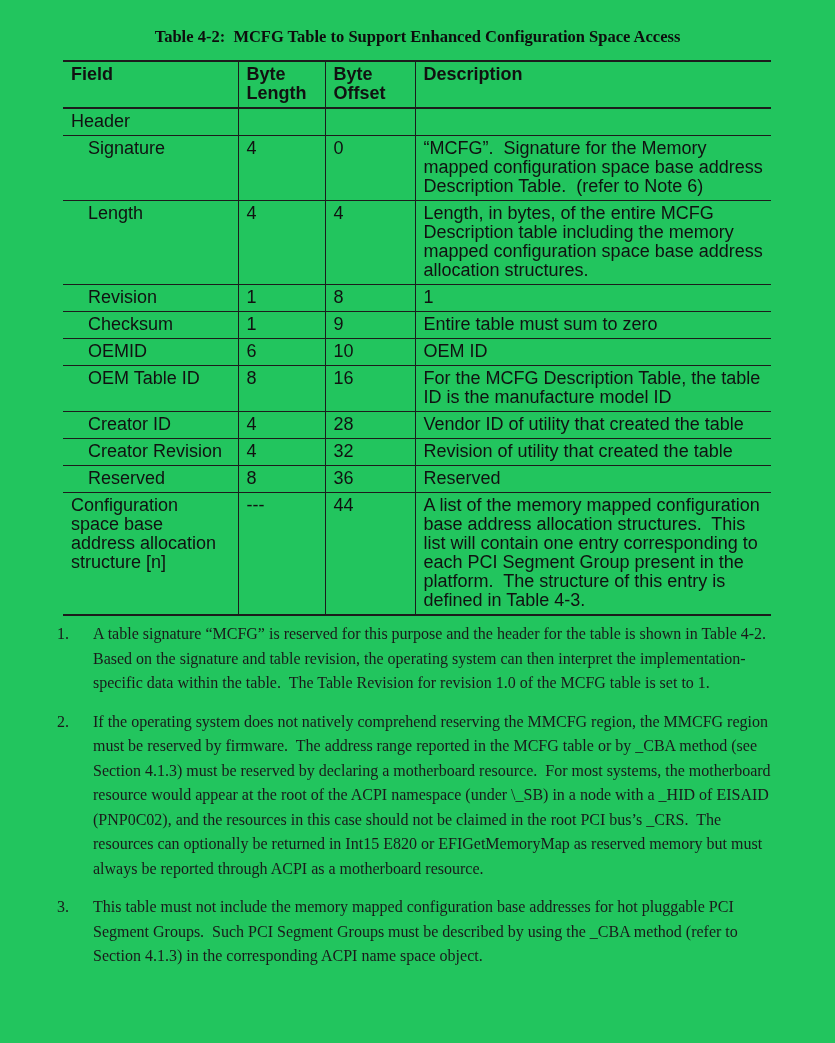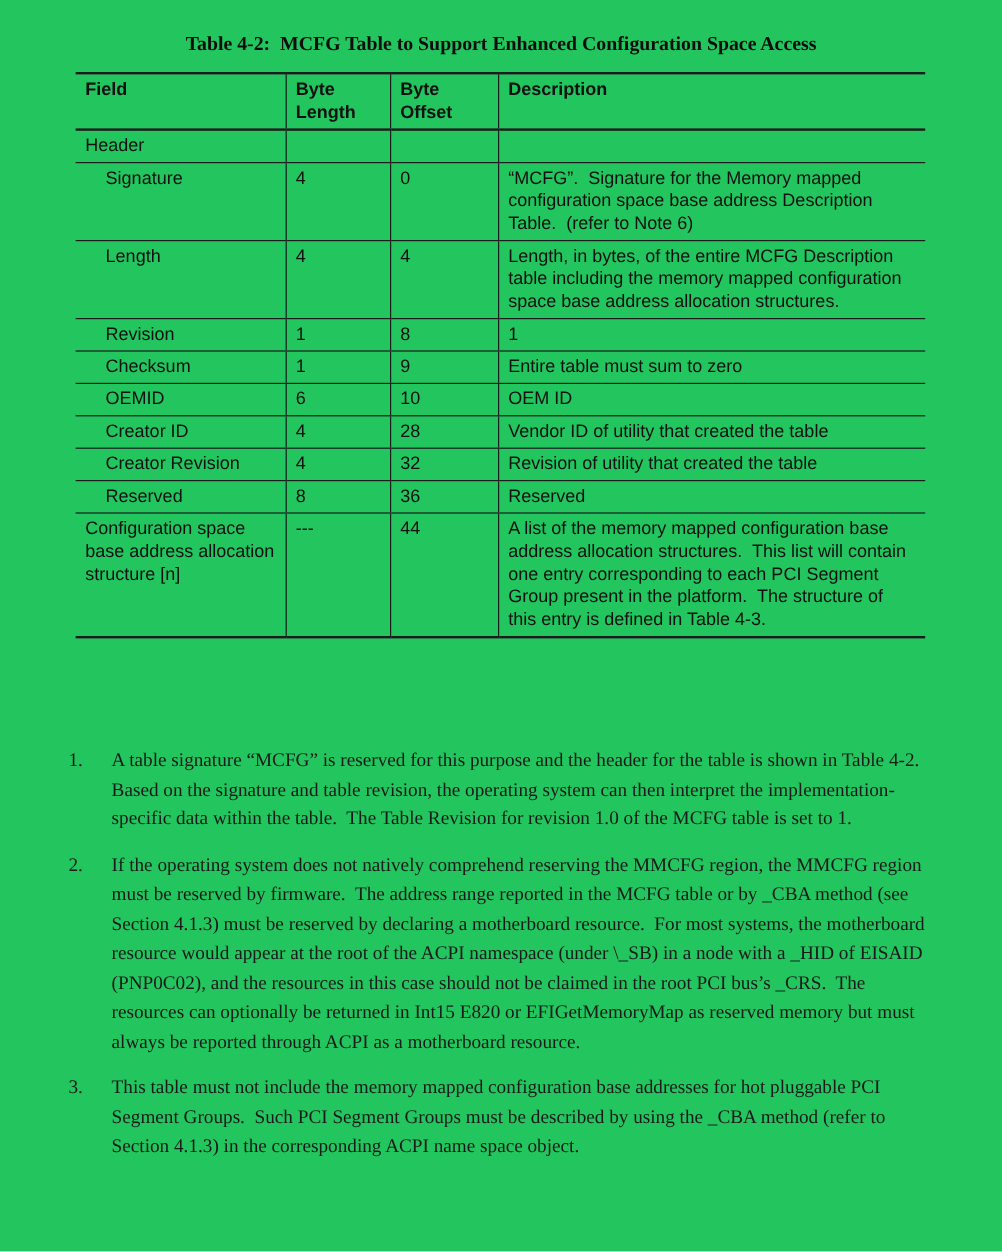--- a/index.html
+++ b/index.html
@@ -31,21 +31,21 @@
   }
   
   table.spec {
     position: absolute;
     top: 60px;
     left: 63px;
     width: 708px;
     table-layout: fixed;
     border-collapse: collapse;
     font-family: "Liberation Sans", sans-serif;
-    font-size: 15px;
+    font-size: 18px;
     line-height: 19px;
     color: #111111;
     border-top: 2px solid #1c1c1c;
   }
   table.spec th,
   table.spec td {
     vertical-align: top;
     text-align: left;
     padding: 3px 8px 4px 8px;
     border-bottom: 1.5px solid #1c1c1c;
@@ -152,20 +152,26 @@
           <td class="cell-num">9</td>
           <td class="cell-desc">Entire table must sum to zero</td>
         </tr>
         <tr>
           <td class="cell-field indent">OEMID</td>
           <td class="cell-num">6</td>
           <td class="cell-num">10</td>
           <td class="cell-desc">OEM ID</td>
         </tr>
         <tr>
+          <td class="cell-field indent">OEM Table ID</td>
+          <td class="cell-num">8</td>
+          <td class="cell-num">16</td>
+          <td class="cell-desc">For the MCFG Description Table, the table ID is the manufacture model ID</td>
+        </tr>
+        <tr>
           <td class="cell-field indent">Creator ID</td>
           <td class="cell-num">4</td>
           <td class="cell-num">28</td>
           <td class="cell-desc">Vendor ID of utility that created the table</td>
         </tr>
         <tr>
           <td class="cell-field indent">Creator Revision</td>
           <td class="cell-num">4</td>
           <td class="cell-num">32</td>
           <td class="cell-desc">Revision of utility that created the table</td>

